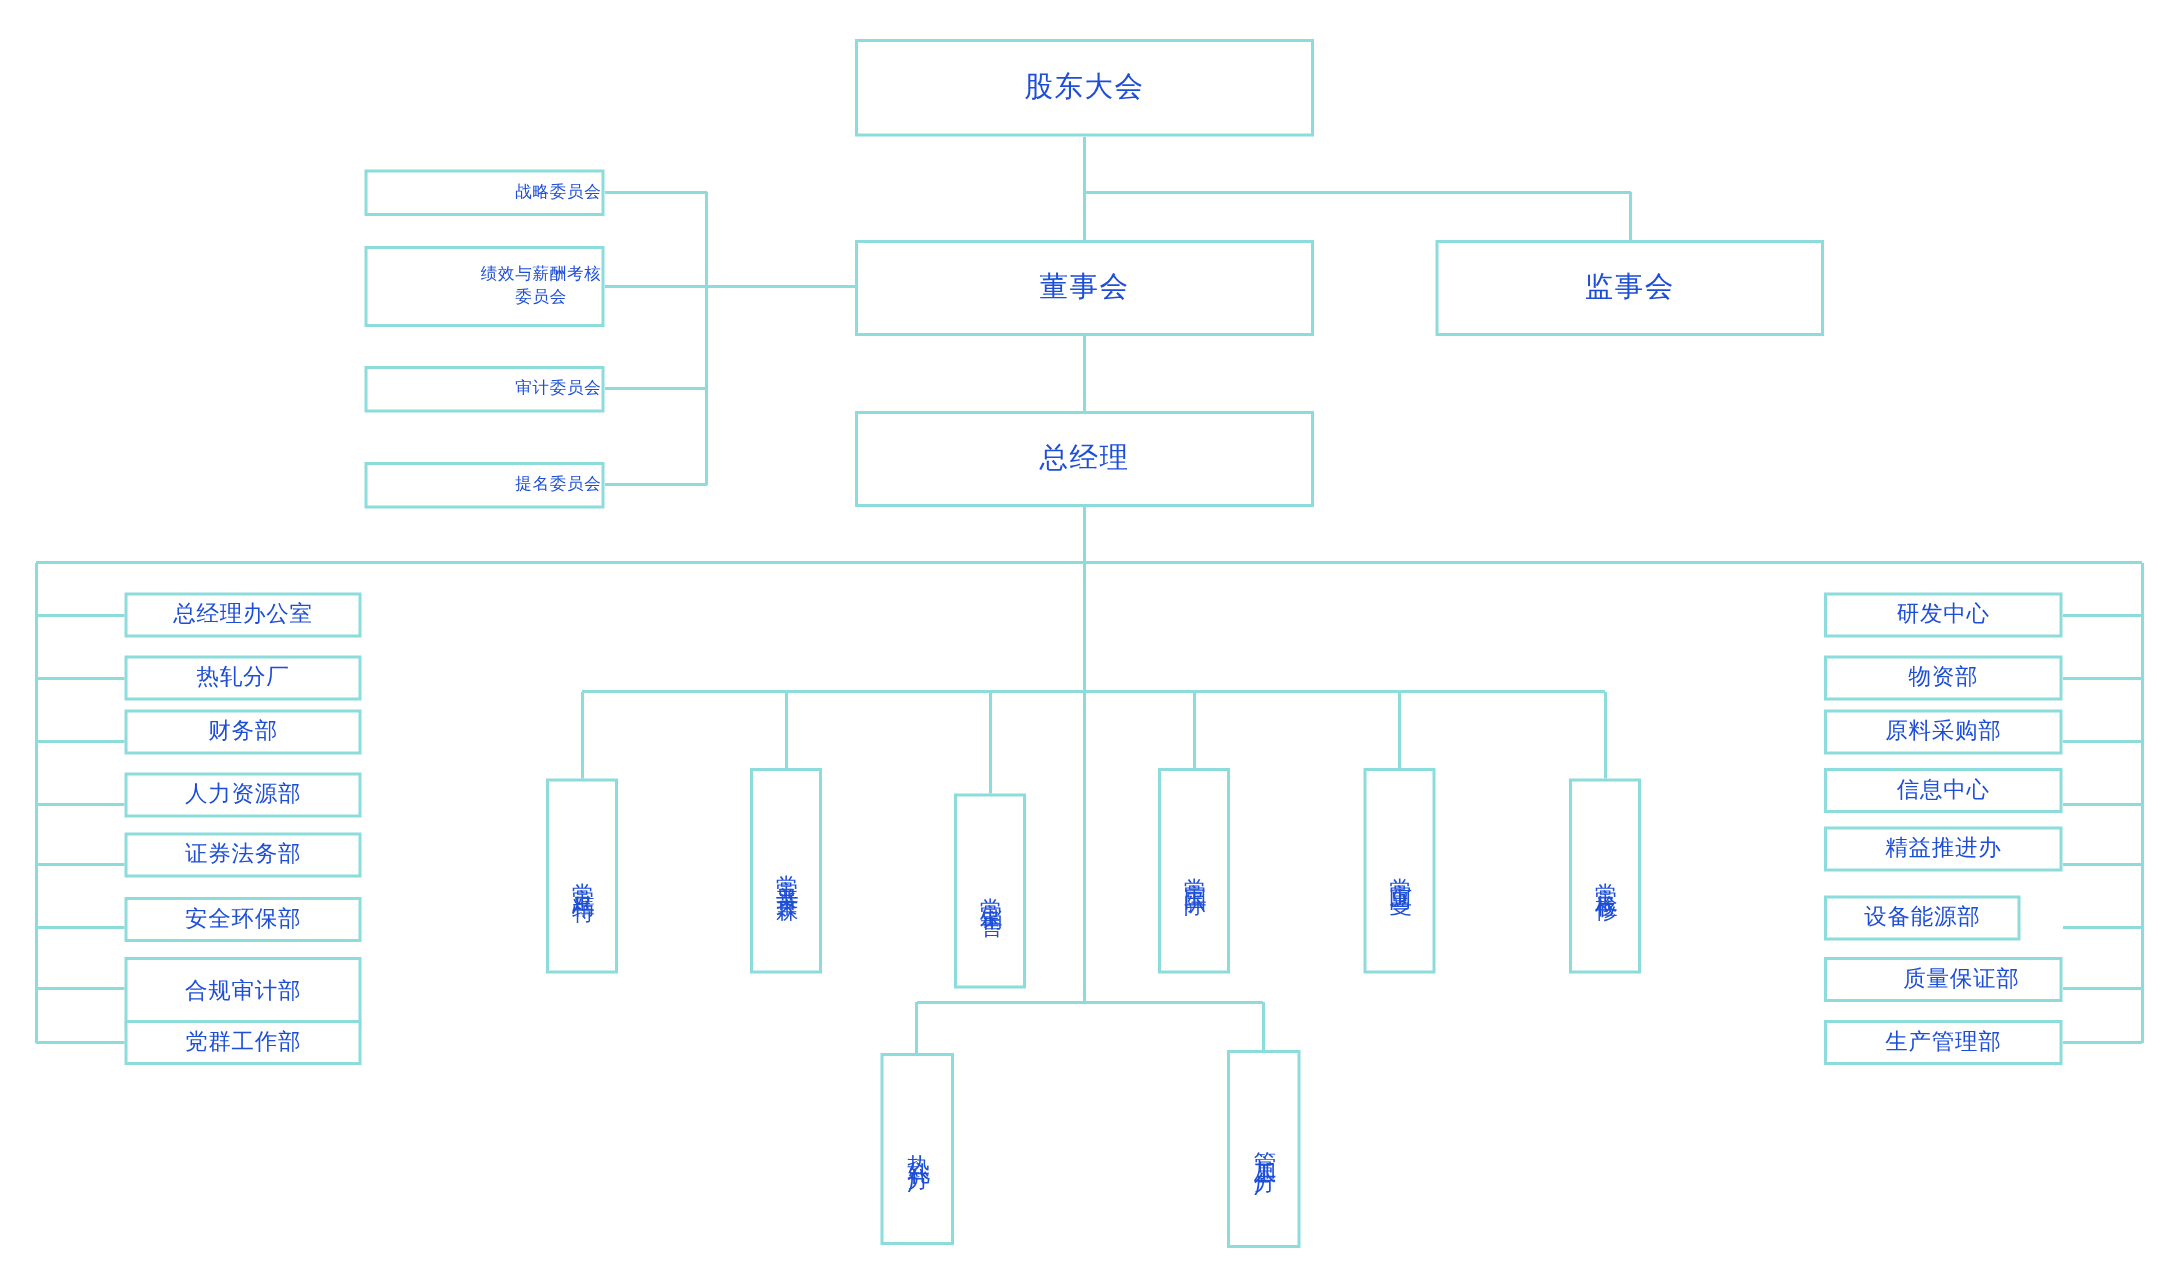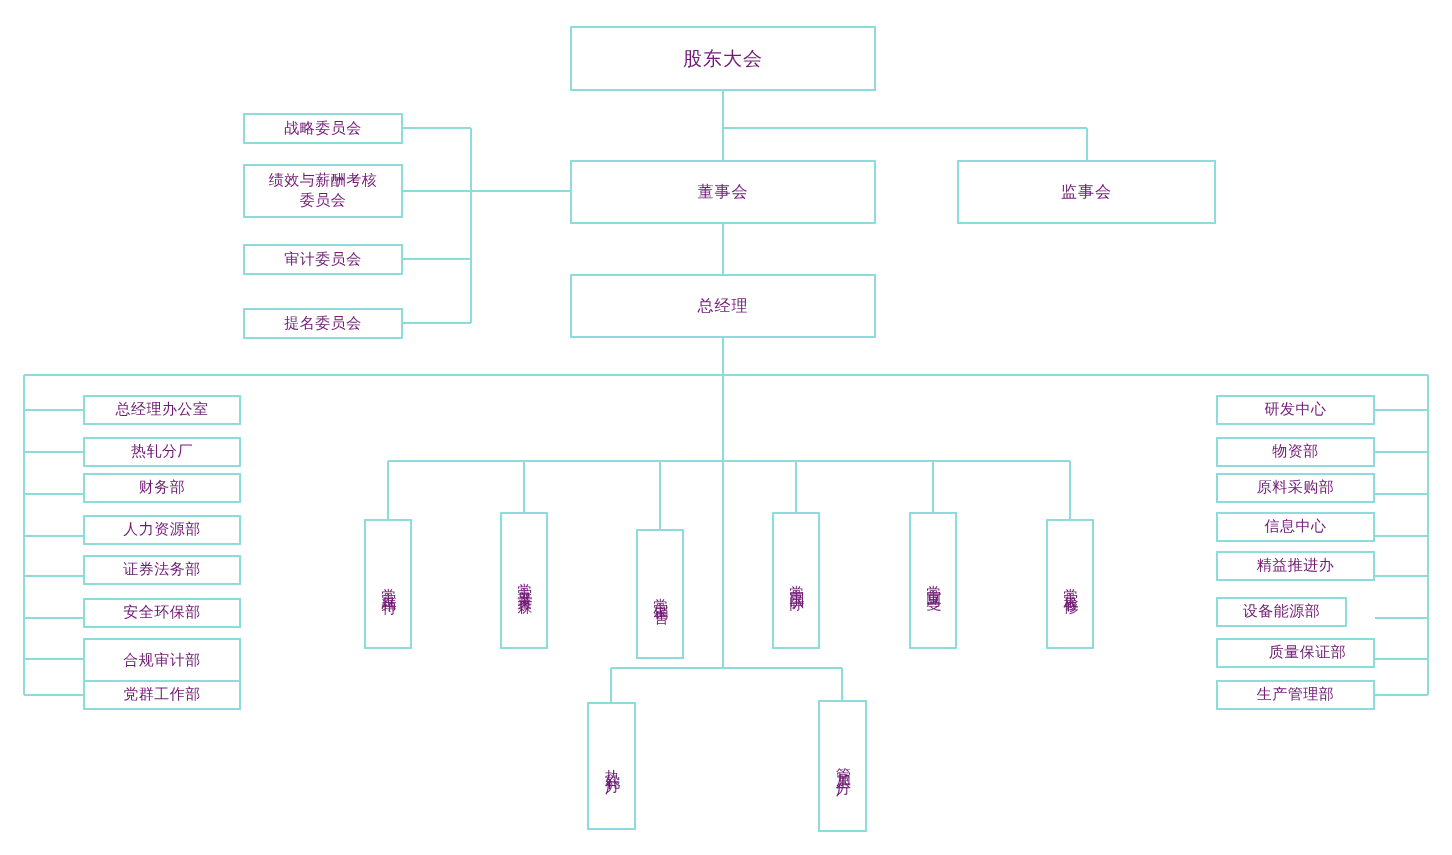--- a/index.html
+++ b/index.html
@@ -28,33 +28,33 @@
   }
   .node {
     position: absolute;
     box-sizing: border-box;
     border: 2px solid #8ddcdc;
     background: #ffffff;
     display: flex;
     align-items: center;
     justify-content: center;
     text-align: center;
-    color: #701a75;
+    color: #1d4ed8;
     line-height: 1.32;
     z-index: 2;
   }
   .node-label {
     display: block;
     white-space: pre-line;
   }
   
   .lvl-top { font-size: 19px; letter-spacing: 1px; }
-  .lvl-mid { font-size: 16px; letter-spacing: 1px; align-items: center; }
-  
-  .committee { font-size: 15px; letter-spacing: 0.5px; }
+  .lvl-mid { font-size: 19px; letter-spacing: 1px; align-items: center; }
+  
+  .committee { font-size: 11px; letter-spacing: 0.5px; justify-content: flex-end; }
   
   .dept { font-size: 15px; letter-spacing: 0.5px; align-items: center; }
   
   .vertical {
     font-size: 15px;
     letter-spacing: 2px;
   }
   .vertical .node-label {
     writing-mode: vertical-rl;
     text-orientation: upright;

